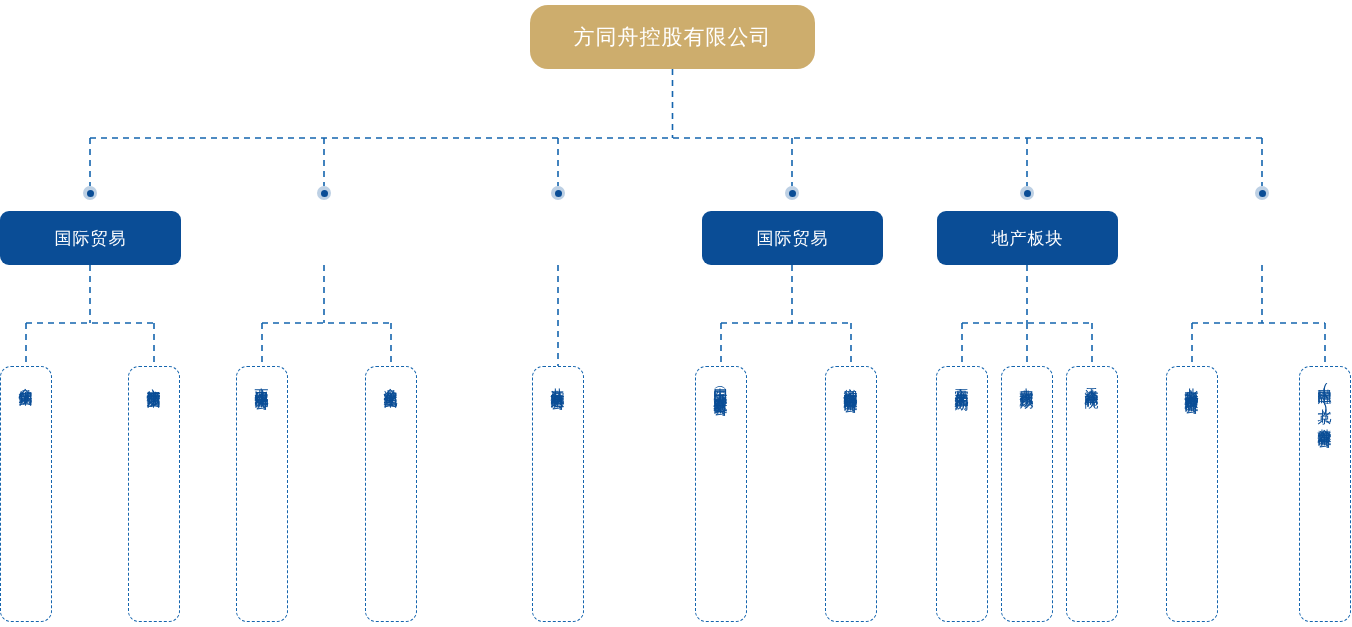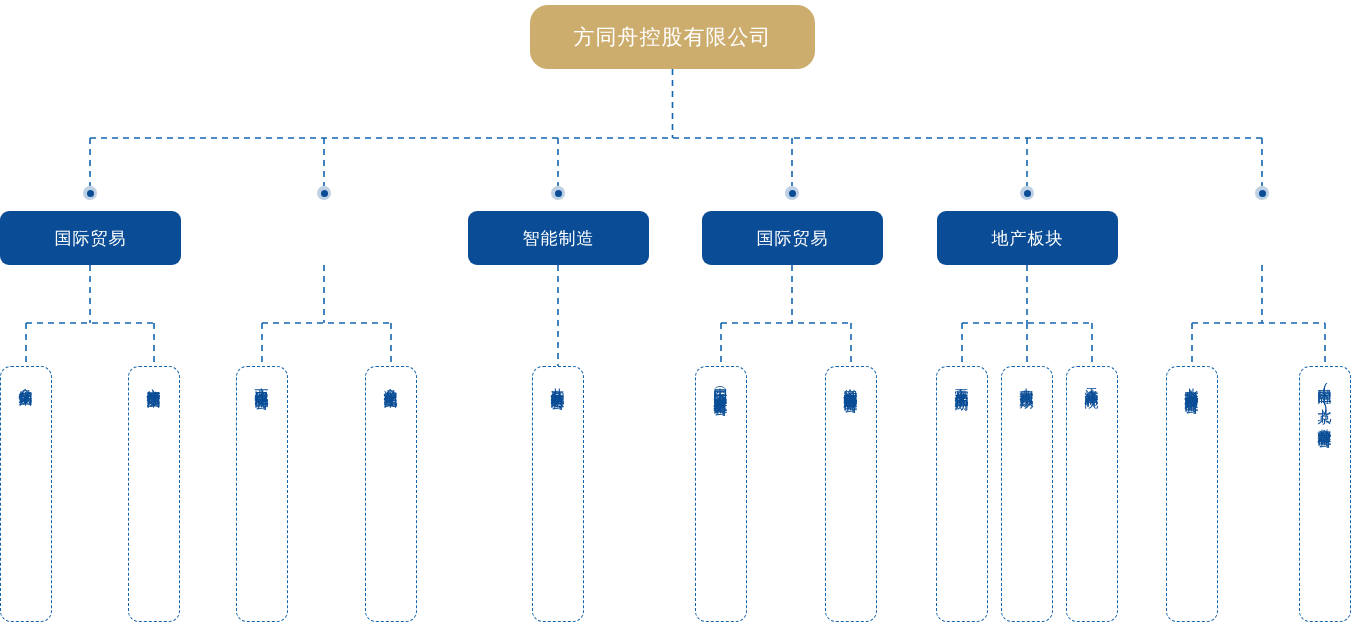--- a/index.html
+++ b/index.html
@@ -177,23 +177,20 @@
   <div class="conn-dot" style="left:83px"></div>
   <div class="conn-dot" style="left:317px"></div>
   <div class="conn-dot" style="left:551px"></div>
   <div class="conn-dot" style="left:785px"></div>
   <div class="conn-dot" style="left:1020px"></div>
   <div class="conn-dot" style="left:1255px"></div>
 
   <div class="div-node" style="left:0px">
     <span class="node-label">国际贸易</span>
   </div>
-  <div class="div-node" style="left:468px">
-    <span class="node-label">智能制造</span>
-  </div>
   <div class="div-node" style="left:702px">
     <span class="node-label">国际贸易</span>
   </div>
   <div class="div-node" style="left:937px">
     <span class="node-label">地产板块</span>
   </div>
 
   <div class="leaf-node" style="left:0px">
     <span class="node-label">金鼎钢铁集团</span>
   </div>

